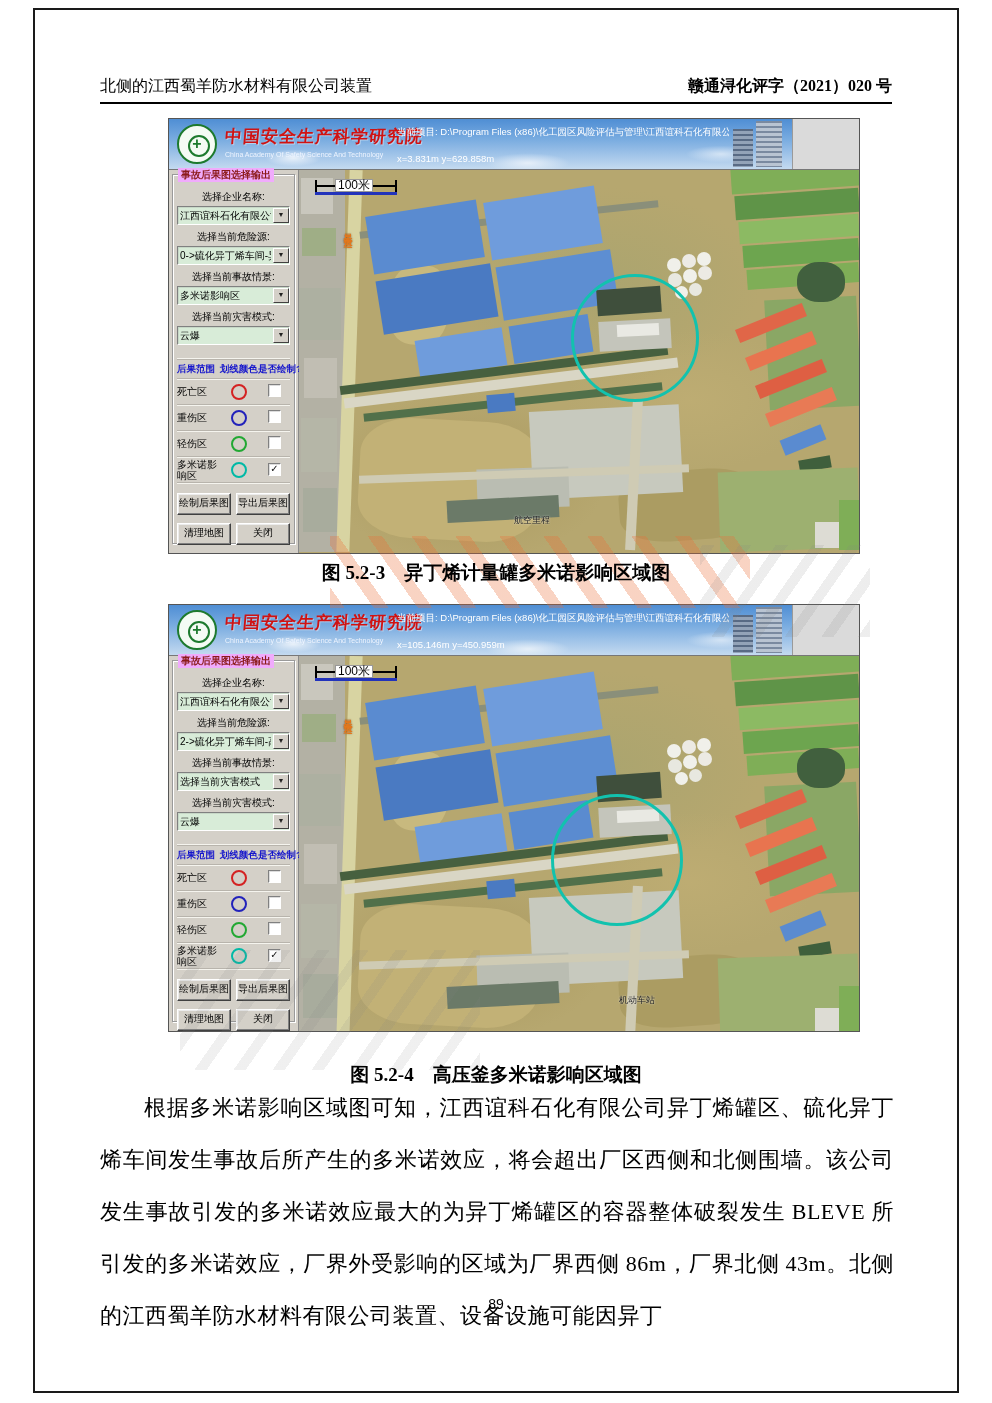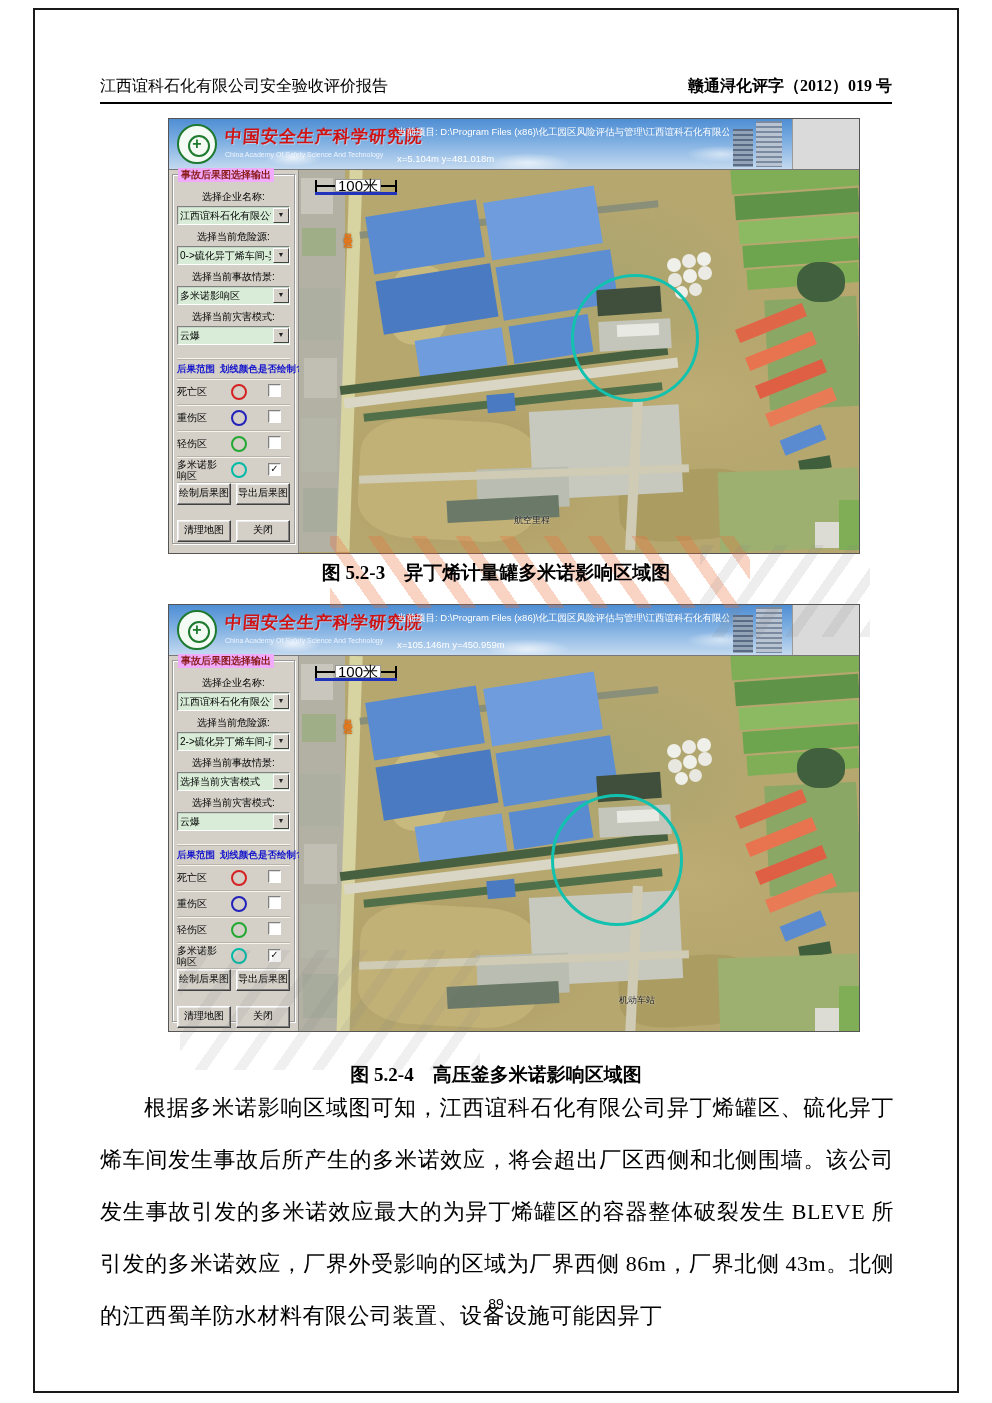--- a/index.html
+++ b/index.html
@@ -75,74 +75,74 @@
   .legend-row .c1{width:44px;line-height:1.1;}
   .legend-row .c2{width:40px;text-align:center;}
   .legend-row .c3{width:32px;text-align:center;}
   .legend-head{color:#1515cc;font-weight:bold;min-height:18px;align-items:center;}
   .legend-head .c1,.legend-head .c2,.legend-head .c3{font-size:9.5px;white-space:nowrap;}
   .ring{display:inline-block;width:12px;height:12px;border-radius:50%;border:2px solid #000;vertical-align:middle;}
   .cb{display:inline-block;width:11px;height:11px;background:#fff;border:1px solid;
       border-color:#808080 #fff #fff #808080;box-shadow:inset 1px 1px 0 #00000022;
       font-size:10px;line-height:10px;text-align:center;color:#111;}
 
-  .btn-grid{display:grid;grid-template-columns:1fr 1fr;gap:15px 5px;}
+  .btn-grid{display:grid;grid-template-columns:1fr 1fr;gap:8px 5px;margin-top:10px;}
   .w-btn{height:20px;background:#d4d0c8;border:1px solid;border-color:#ffffff #404040 #404040 #ffffff;
          box-shadow:inset -1px -1px 0 #808080,inset 1px 1px 0 #ececec;
          font-size:10px;text-align:center;line-height:18px;cursor:pointer;white-space:nowrap;overflow:hidden;}
 
   
   .map{position:relative;flex:1;overflow:hidden;background:#b6a76f;
     background-image:
       radial-gradient(200px 120px at 30% 80%,rgba(160,140,80,.5),rgba(0,0,0,0) 70%),
       radial-gradient(180px 100px at 70% 60%,rgba(200,180,120,.4),rgba(0,0,0,0) 70%),
       radial-gradient(220px 140px at 55% 30%,rgba(150,160,110,.35),rgba(0,0,0,0) 70%);}
   .ft{position:absolute;z-index:0;}
   .map .ov{position:absolute;z-index:2;}
   .domino-circle{border:3px solid #12c2ae;border-radius:50%;}
   .scalebar{left:16px;top:10px;width:78px;height:12px;border-left:2px solid #000;border-right:2px solid #000;}
   .scalebar::before{content:"";position:absolute;left:0;right:0;top:5px;border-top:2px solid #000;}
   .scalebar::after{content:"";position:absolute;left:-2px;right:-2px;top:12px;border-top:3px solid #2233bb;}
   .scalebar span{position:absolute;left:18px;top:-1px;background:#fff;border:1px solid #999;padding:0 2px;
-                 font-size:15px;font-family:"Liberation Sans",sans-serif;line-height:11px;}
+                 font-size:12px;font-family:"Liberation Sans",sans-serif;line-height:11px;}
   .roadlabel{left:42px;top:56px;writing-mode:vertical-rl;color:#e2781e;font-size:9px;font-weight:bold;
              letter-spacing:2px;font-family:"Liberation Sans",sans-serif;text-shadow:0 0 2px rgba(0,0,0,.35);}
   .poi{font-size:9px;color:#222;font-family:"Liberation Sans",sans-serif;text-shadow:0 0 2px rgba(255,255,255,.8);}
 
   
   .caption{position:absolute;left:0;width:100%;text-align:center;font-size:19px;font-weight:bold;z-index:6;}
   .cap1{top:560px;}
   .cap2{top:1038px;margin-top:24px;}
   .body-par{position:absolute;top:1082px;left:100px;right:98px;font-size:22px;line-height:52px;
             text-align:justify;text-indent:44px;letter-spacing:.5px;}
   .pageno{position:absolute;top:1296px;left:0;width:100%;text-align:center;font-size:14px;
           font-family:"Liberation Sans",sans-serif;}
 </style>
 </head>
 <body>
 
 <div class="page">
   <div class="page-border"></div>
 
   <div class="doc-header">
-    <span class="left">江西谊科石化有限公司安全验收评价报告</span>
-    <span class="right">赣通浔化评字（2012）019 号</span>
+    <span class="left">北侧的江西蜀羊防水材料有限公司装置</span>
+    <span class="right">赣通浔化评字（2021）020 号</span>
   </div>
 
   <div class="shot shot1">
     <div class="titlebar">
       <div class="clouds"></div>
       <div class="logo"></div>
       <div class="org">
         <div class="org-cn">中国安全生产科学研究院</div>
         <div class="org-en">China Academy Of Safety Science And Technology</div>
       </div>
       <div class="proj">
         <div class="path">当前项目: D:\Program Files (x86)\化工园区风险评估与管理\江西谊科石化有限公司年产4000吨硫化异丁烯项目</div>
-        <div class="coords">x=5.104m  y=481.018m</div>
+        <div class="coords">x=3.831m  y=629.858m</div>
       </div>
       <div class="building-art">
           <div class="t1"></div>
           <div class="t2"></div>
         </div>
       <div class="tb-gray"></div>
     </div>
     <div class="shot-body">
       <div class="panel">
         <div class="groupbox">

